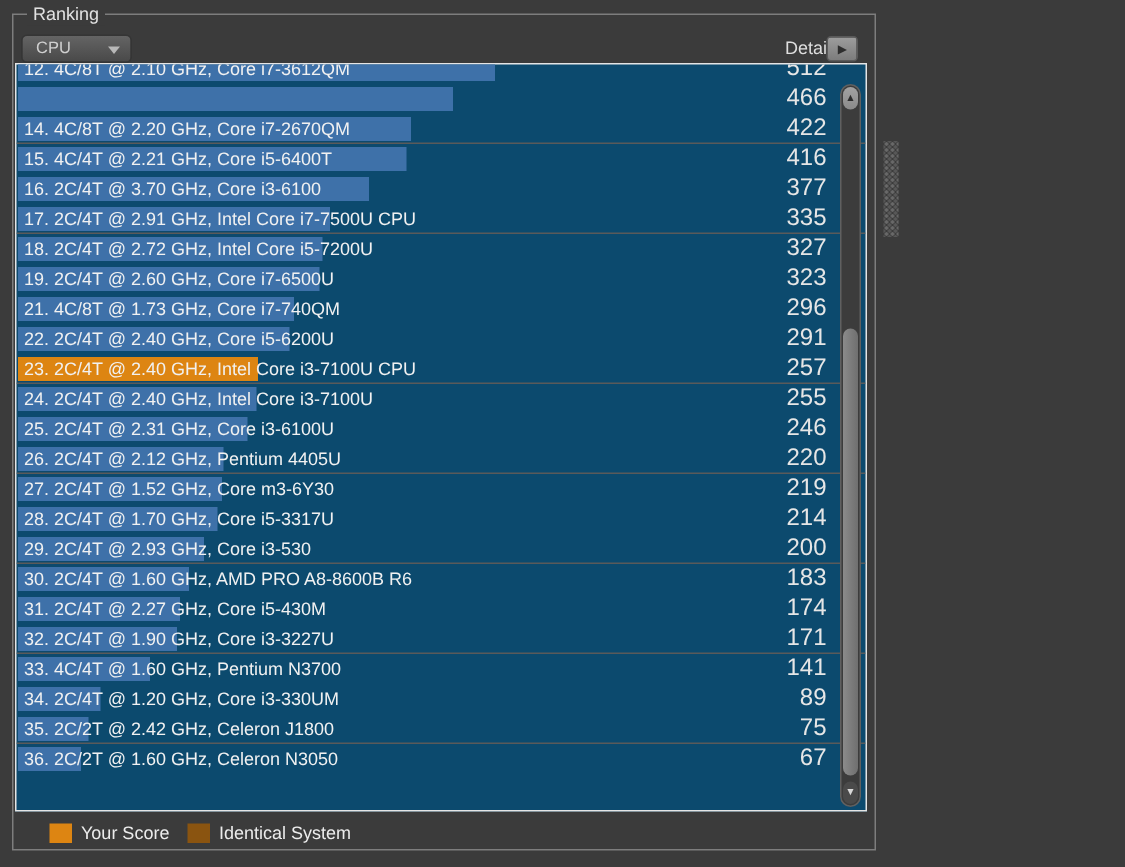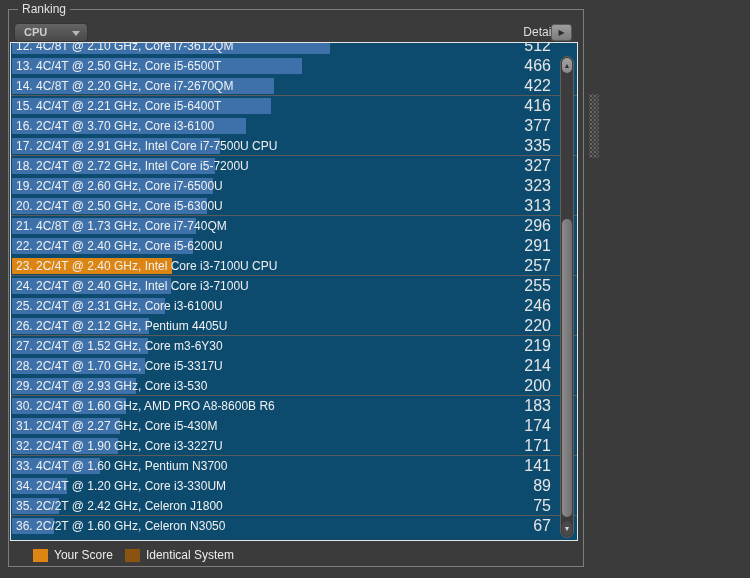--- a/index.html
+++ b/index.html
@@ -13,21 +13,21 @@
     position:absolute;left:8px;top:9px;width:576px;height:558px;
     border:1px solid #7d7d7d;box-sizing:border-box;
   }
   .groupbox-label{
     position:absolute;top:-8px;left:9px;padding:0 4px;
     background:#3b3b3b;color:#e2e2e2;font-size:12px;line-height:15px;
   }
   .dropdown{
     position:absolute;left:14px;top:23px;width:74px;height:19px;
     border-radius:4px;background:linear-gradient(#646464,#494949);
-    border:1px solid #353535;box-sizing:border-box;cursor:default;font-weight:bold;
+    border:1px solid #353535;box-sizing:border-box;cursor:default;
   }
   .dropdown .value{
     position:absolute;left:9px;top:2px;font-size:11px;color:#cfcfcf;
   }
   .dropdown .caret{
     position:absolute;right:7px;top:7px;width:0;height:0;
     border-left:4px solid transparent;border-right:4px solid transparent;
     border-top:5px solid #b8b8b8;
   }
   .details-label{
@@ -114,21 +114,20 @@
 <div class="list">
   <div class="list-inner">
   <div class="row">
     <div class="bar" style="width: 318px; background: rgb(62, 113, 169);"></div>
     <span class="row-label">12. 4C/8T @ 2.10 GHz, Core i7-3612QM</span>
     <span class="row-score">512</span>
   </div>
 
   <div class="row">
     <div class="bar" style="width: 290px; background: rgb(62, 113, 169);"></div>
-    <span class="row-label">13. 4C/4T @ 2.50 GHz, Core i5-6500T</span>
     <span class="row-score">466</span>
   </div>
 
   <div class="row sep">
     <div class="bar" style="width: 262px; background: rgb(62, 113, 169);"></div>
     <span class="row-label">14. 4C/8T @ 2.20 GHz, Core i7-2670QM</span>
     <span class="row-score">422</span>
   </div>
 
   <div class="row">
@@ -154,25 +153,20 @@
     <span class="row-label">18. 2C/4T @ 2.72 GHz, Intel Core i5-7200U</span>
     <span class="row-score">327</span>
   </div>
 
   <div class="row">
     <div class="bar" style="width: 201px; background: rgb(62, 113, 169);"></div>
     <span class="row-label">19. 2C/4T @ 2.60 GHz, Core i7-6500U</span>
     <span class="row-score">323</span>
   </div>
 
-  <div class="row sep">
-    <div class="bar" style="width: 195px; background: rgb(62, 113, 169);"></div>
-    <span class="row-label">20. 2C/4T @ 2.50 GHz, Core i5-6300U</span>
-    <span class="row-score">313</span>
-  </div>
 
   <div class="row">
     <div class="bar" style="width: 184px; background: rgb(62, 113, 169);"></div>
     <span class="row-label">21. 4C/8T @ 1.73 GHz, Core i7-740QM</span>
     <span class="row-score">296</span>
   </div>
 
   <div class="row">
     <div class="bar" style="width: 181px; background: rgb(62, 113, 169);"></div>
     <span class="row-label">22. 2C/4T @ 2.40 GHz, Core i5-6200U</span>

